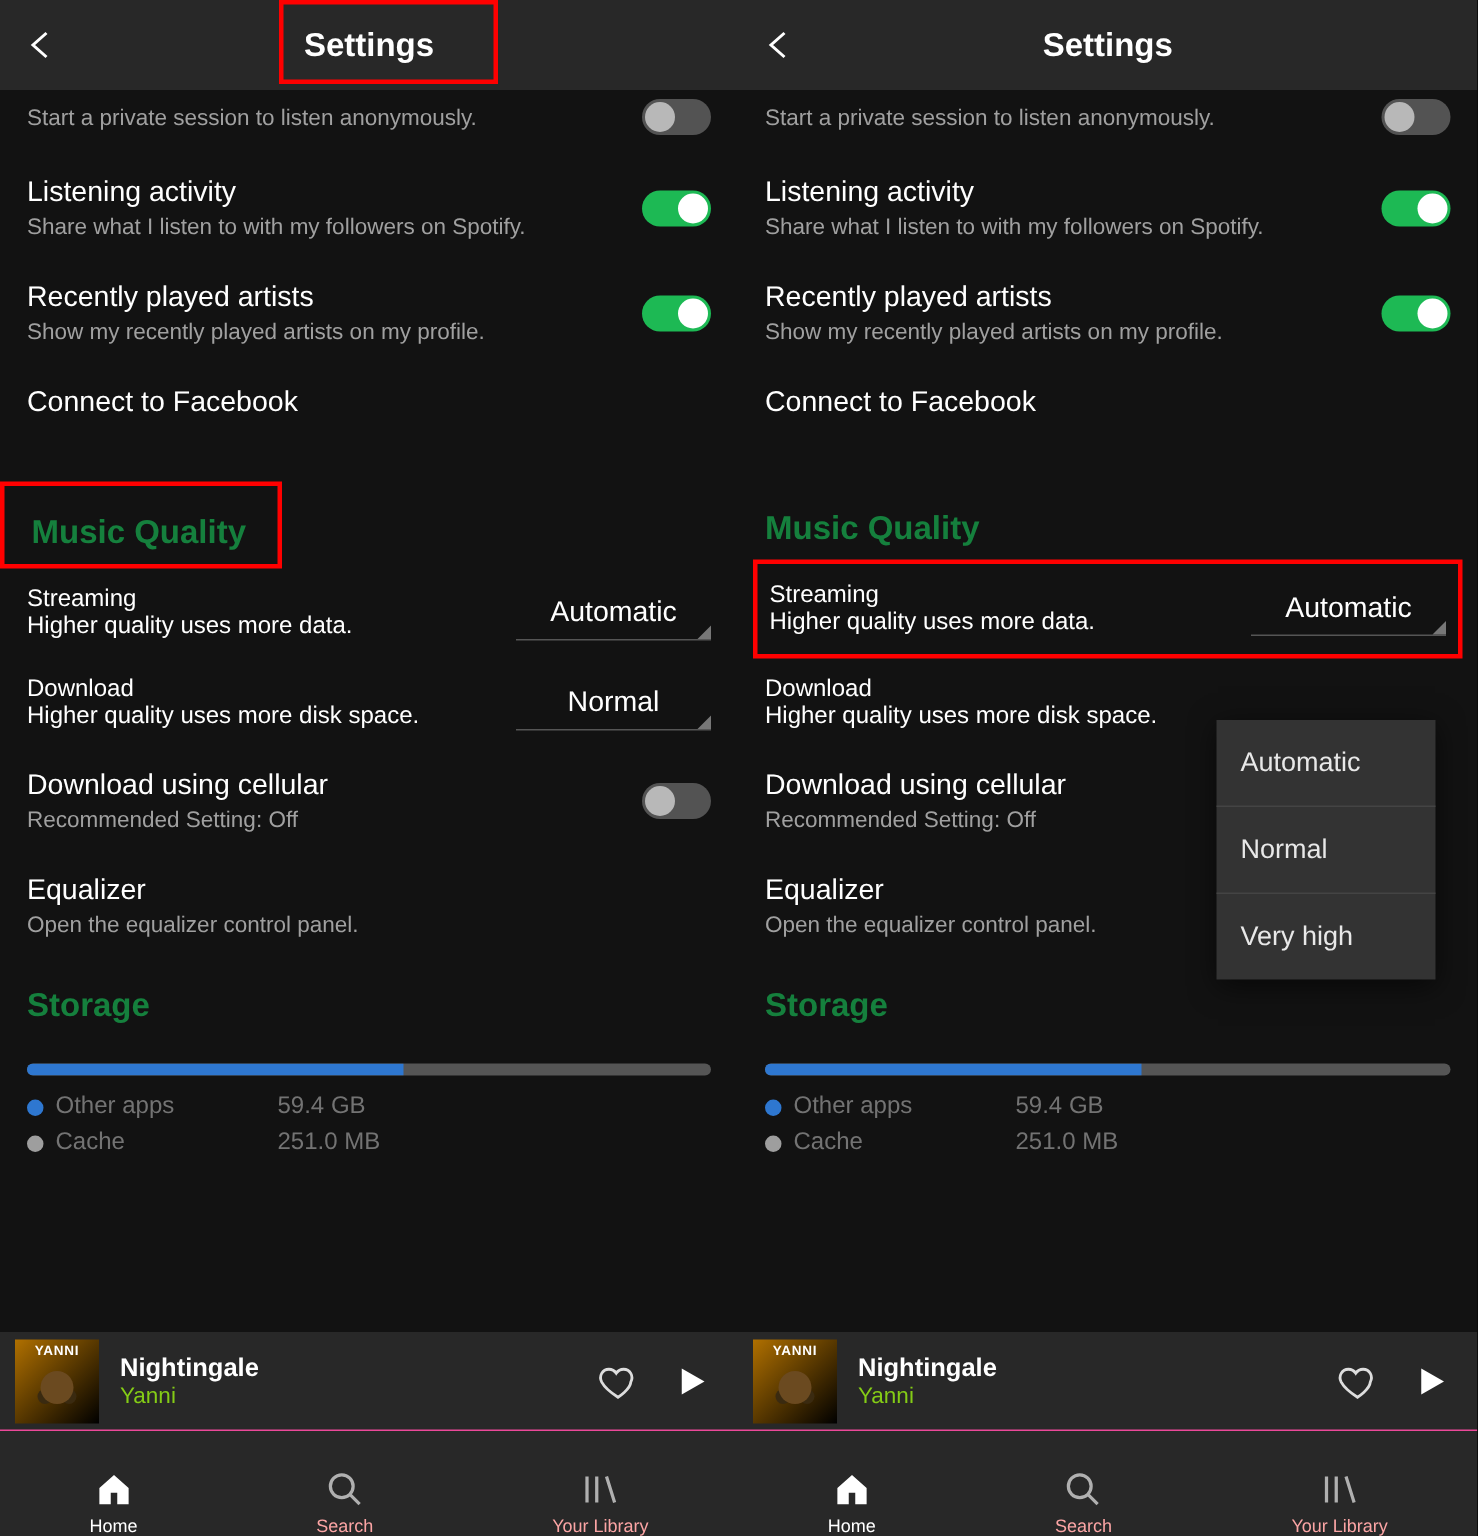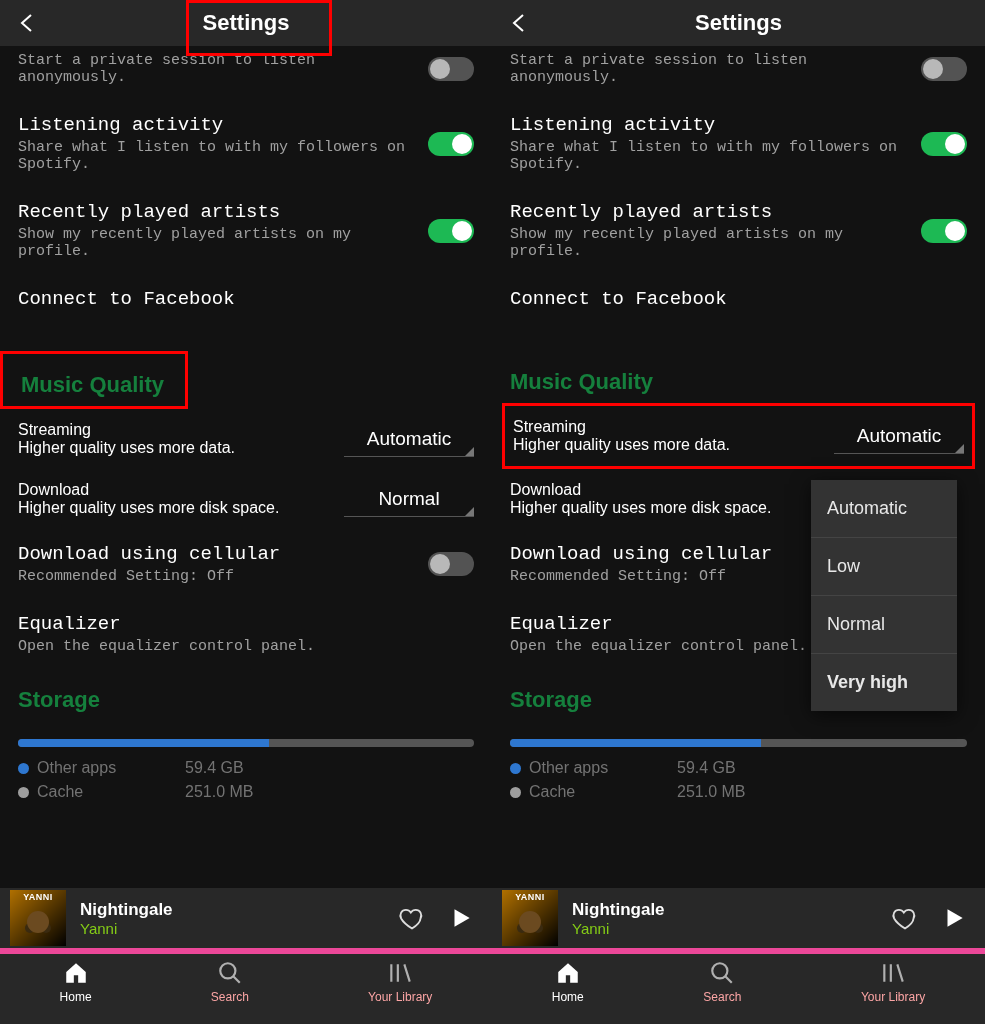--- a/index.html
+++ b/index.html
@@ -16,21 +16,21 @@
     width: 492px;
     height: 1024px;
     background: #121212;
     position: relative;
     overflow: hidden;
     flex: 0 0 auto;
   }
   .pane + .pane { width: 493px; }
   .header {
     background: #282828;
-    height: 46px;
+    height: 60px;
     display: flex;
     align-items: center;
     padding: 0 16px;
     position: relative;
   }
   .back-arrow {
     color: #fff;
     width: 24px;
     height: 24px;
   }
@@ -45,21 +45,21 @@
   .scroll {
     padding: 0 18px;
     background: #121212;
   }
   .setting {
     display: flex;
     align-items: center;
     justify-content: space-between;
     padding: 14px 0;
   }
-  .setting .txt { flex: 1; font-family: Liberation Mono, monospace; }
+  .setting .txt { flex: 1; }
   .setting .title {
     font-size: 19px;
     color: #fff;
     margin-bottom: 3px;
   }
   .setting .sub {
     font-size: 15px;
     color: #a0a0a0;
   }
   .toggle {
@@ -143,21 +143,21 @@
   }
   .dot.blue { background: #2e77d0; }
   .dot.grey { background: #9e9e9e; }
   .legend .lab { width: 140px; }
   .now-playing {
     background: #282828;
     height: 66px;
     display: flex;
     align-items: center;
     padding: 0 10px;
-    border-bottom: 6px solid #ec4899;
+    border-bottom: 1px solid #ec4899;
   }
   .art {
     width: 56px;
     height: 56px;
     background: linear-gradient(135deg,#b07000,#000);
     position: relative;
     overflow: hidden;
   }
   .art::before {
     content: "YANNI";
@@ -181,21 +181,21 @@
   }
   .np-text { margin-left: 14px; flex: 1; }
   .np-title { font-size: 17px; font-weight: 600; color: #fff; }
   .np-artist { font-size: 15px; color: #84cc16; }
   .np-icons { display: flex; align-items: center; gap: 22px; margin-right: 8px; }
   .tabbar {
     background: #282828;
     height: 70px;
     display: flex;
     justify-content: space-around;
-    align-items: flex-start;
+    align-items: flex-end;
     padding-top: 6px;
   }
   .tab {
     display: flex;
     flex-direction: column;
     align-items: center;
     gap: 4px;
     color: #fca5a5;
     font-size: 12px;
   }
@@ -224,21 +224,21 @@
     background: #333333;
     z-index: 50;
     box-shadow: 0 4px 18px rgba(0,0,0,0.6);
   }
   .dropdown .opt {
     padding: 18px 16px;
     font-size: 18px;
     color: #e8e8e8;
     border-bottom: 1px solid #444;
   }
-  .dropdown .opt:last-child { border-bottom: none; font-weight: bold; }
+  .dropdown .opt:last-child { border-bottom: none; }
   svg { display:block; }
 </style>
 </head>
 <body>
 
 <div class="pane">
   <div class="header">
     <svg class="back-arrow" viewBox="0 0 24 24" fill="none" stroke="#fff" stroke-width="2">
         <path d="M15 4 L6 12 L15 20"></path>
       </svg>
@@ -447,21 +447,20 @@
     </div>
     <div class="legend">
       <span class="dot grey"></span>
       <span class="lab">Cache</span>
       <span>251.0 MB</span>
     </div>
   </div>
 
   <div class="dropdown">
     <div class="opt">Automatic</div>
-    <div class="opt">Low</div>
     <div class="opt">Normal</div>
     <div class="opt">Very high</div>
   </div>
 
   <div style="position:absolute;bottom:0;left:0;right:0">
     <div class="now-playing">
       <div class="art"></div>
       <div class="np-text">
         <div class="np-title">Nightingale</div>
         <div class="np-artist">Yanni</div>

